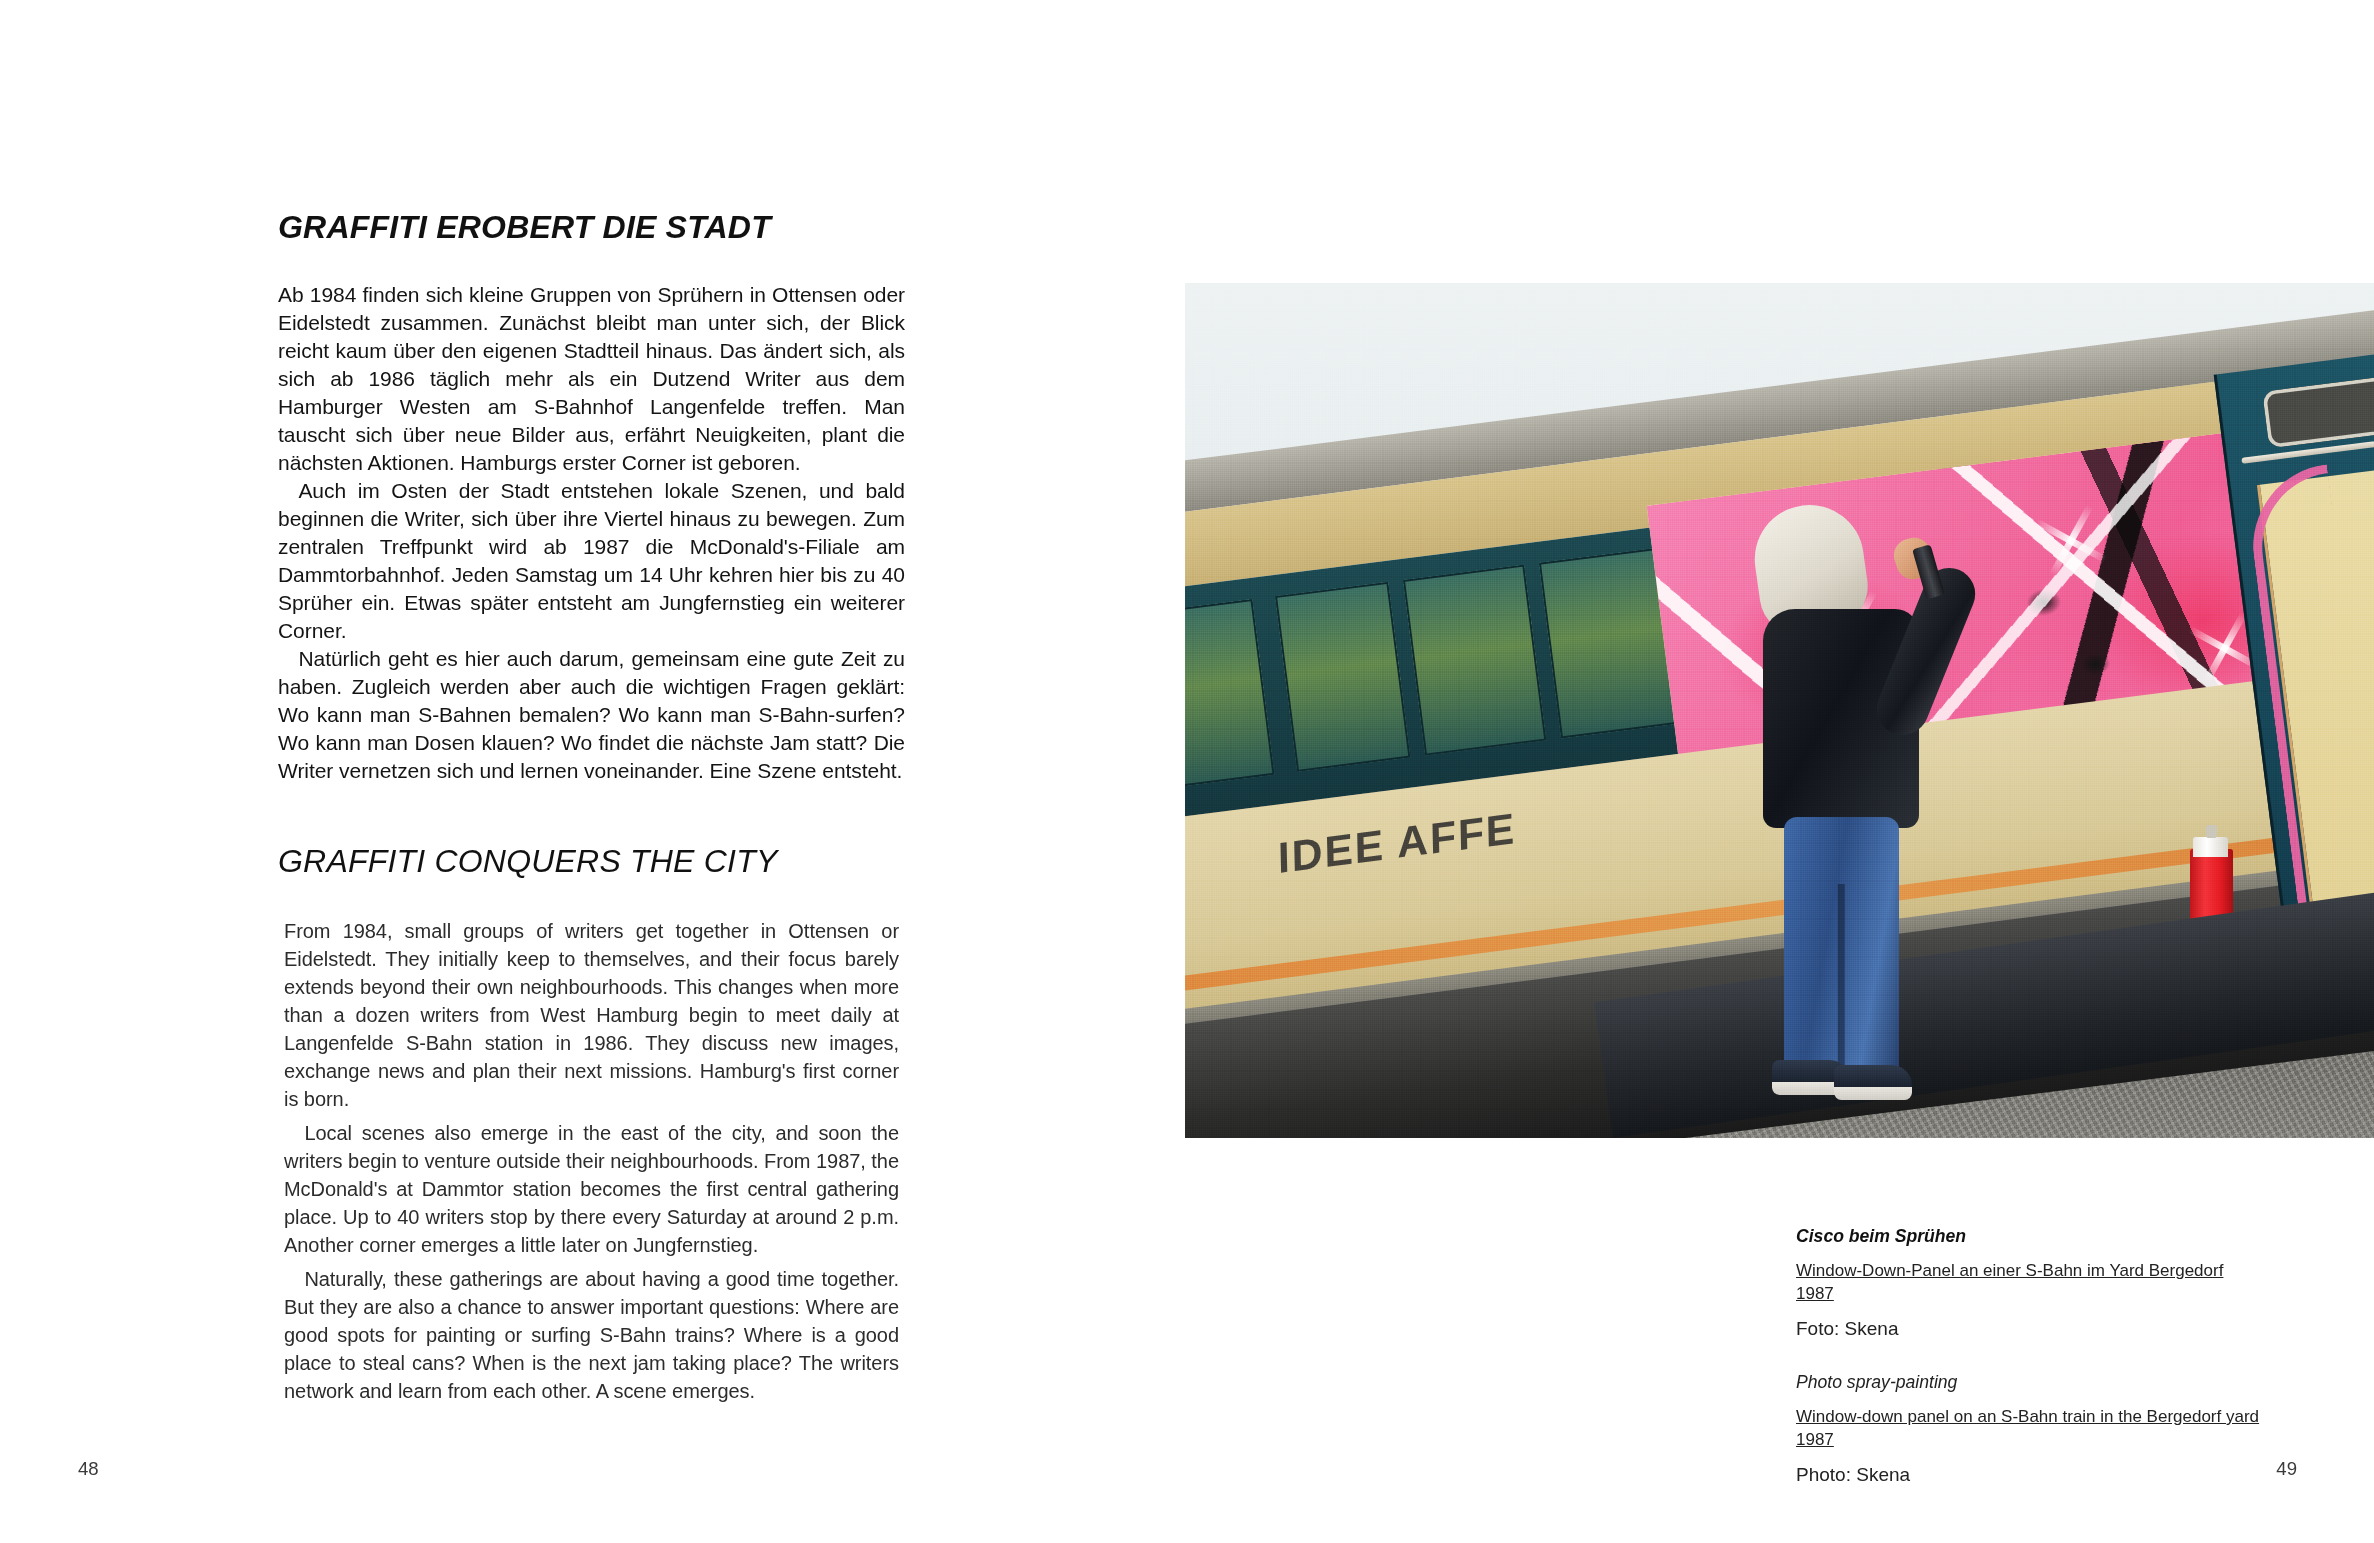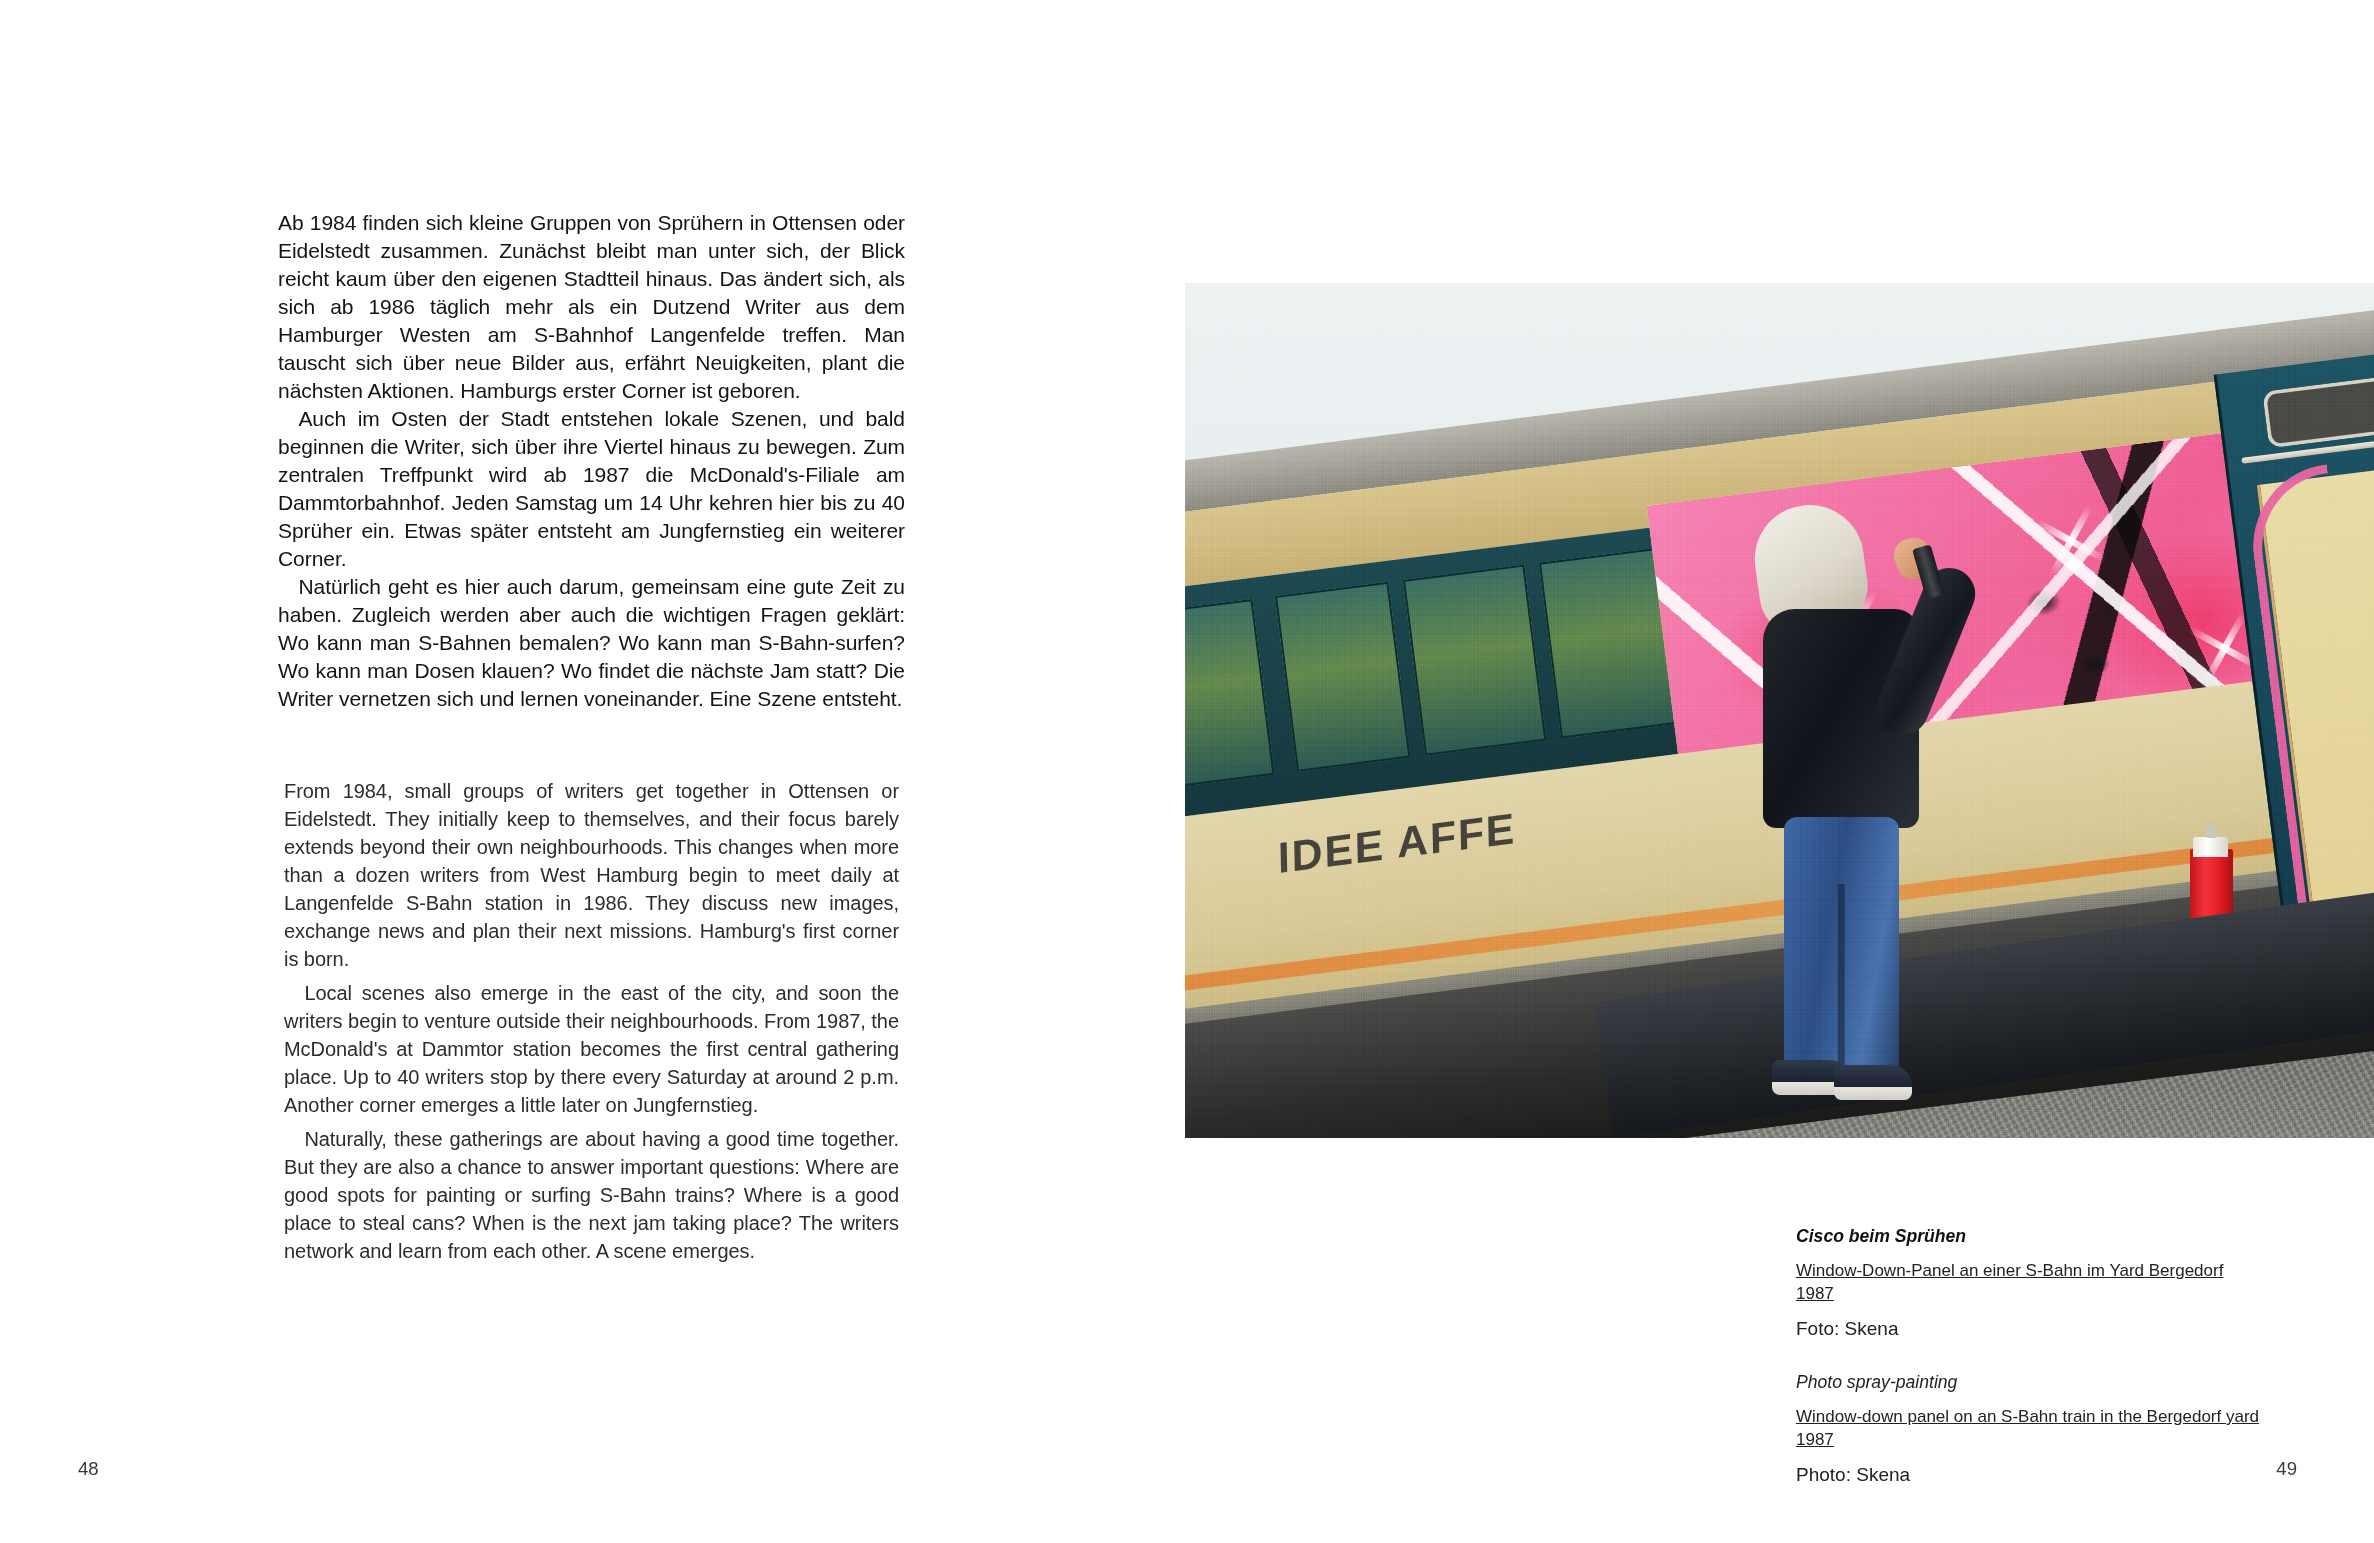--- a/index.html
+++ b/index.html
@@ -486,27 +486,29 @@
   }
   .cap-gap { height: 32px; }
 </style>
 </head>
 <body>
 
 <div class="spread">
 
   <div class="text-column">
 
+    <h1 class="sec-heading">GRAFFITI EROBERT DIE STADT</h1>
 
     <p class="body-de">Ab 1984 finden sich kleine Gruppen von Sprühern in Ottensen oder Eidelstedt zusammen. Zunächst bleibt man unter sich, der Blick reicht kaum über den eigenen Stadtteil hinaus. Das ändert sich, als sich ab 1986 täglich mehr als ein Dutzend Writer aus dem Hamburger Westen am S-Bahnhof Langenfelde treffen. Man tauscht sich über neue Bilder aus, erfährt Neuigkeiten, plant die nächsten Aktionen. Hamburgs erster Corner ist geboren.</p>
     <p class="body-de">Auch im Osten der Stadt entstehen lokale Szenen, und bald beginnen die Writer, sich über ihre Viertel hinaus zu bewegen. Zum zentralen Treffpunkt wird ab 1987 die McDonald's-Filiale am Dammtorbahnhof. Jeden Samstag um 14 Uhr kehren hier bis zu 40 Sprüher ein. Etwas später entsteht am Jungfernstieg ein weiterer Corner.</p>
     <p class="body-de">Natürlich geht es hier auch darum, gemeinsam eine gute Zeit zu haben. Zugleich werden aber auch die wichtigen Fragen geklärt: Wo kann man S-Bahnen bemalen? Wo kann man S-Bahn-surfen? Wo kann man Dosen klauen? Wo findet die nächste Jam statt? Die Writer vernetzen sich und lernen voneinander. Eine Szene entsteht.</p>
 
     <div class="block-gap"></div>
 
+    <h1 class="sec-heading english">GRAFFITI CONQUERS THE CITY</h1>
 
     <p class="body-en">From 1984, small groups of writers get together in Ottensen or Eidelstedt. They initially keep to themselves, and their focus barely extends beyond their own neighbourhoods. This changes when more than a dozen writers from West Hamburg begin to meet daily at Langenfelde S-Bahn station in 1986. They discuss new images, exchange news and plan their next missions. Hamburg's first corner is born.</p>
     <p class="body-en">Local scenes also emerge in the east of the city, and soon the writers begin to venture outside their neighbourhoods. From 1987, the McDonald's at Dammtor station becomes the first central gathering place. Up to 40 writers stop by there every Saturday at around 2 p.m. Another corner emerges a little later on Jungfernstieg.</p>
     <p class="body-en">Naturally, these gatherings are about having a good time together. But they are also a chance to answer important questions: Where are good spots for painting or surfing S-Bahn trains? Where is a good place to steal cans? When is the next jam taking place? The writers network and learn from each other. A scene emerges.</p>
   </div>
 
   <div class="folio left">48</div>
   <div class="folio right">49</div>
 
   <div class="photo">

